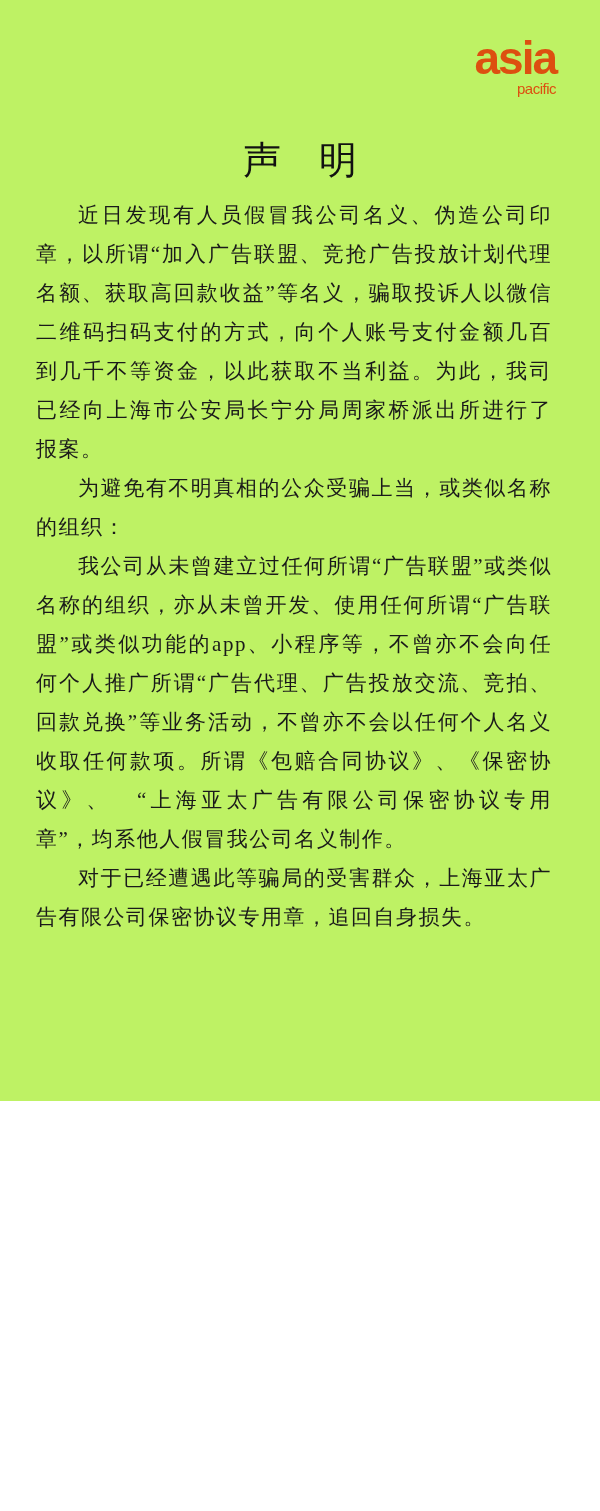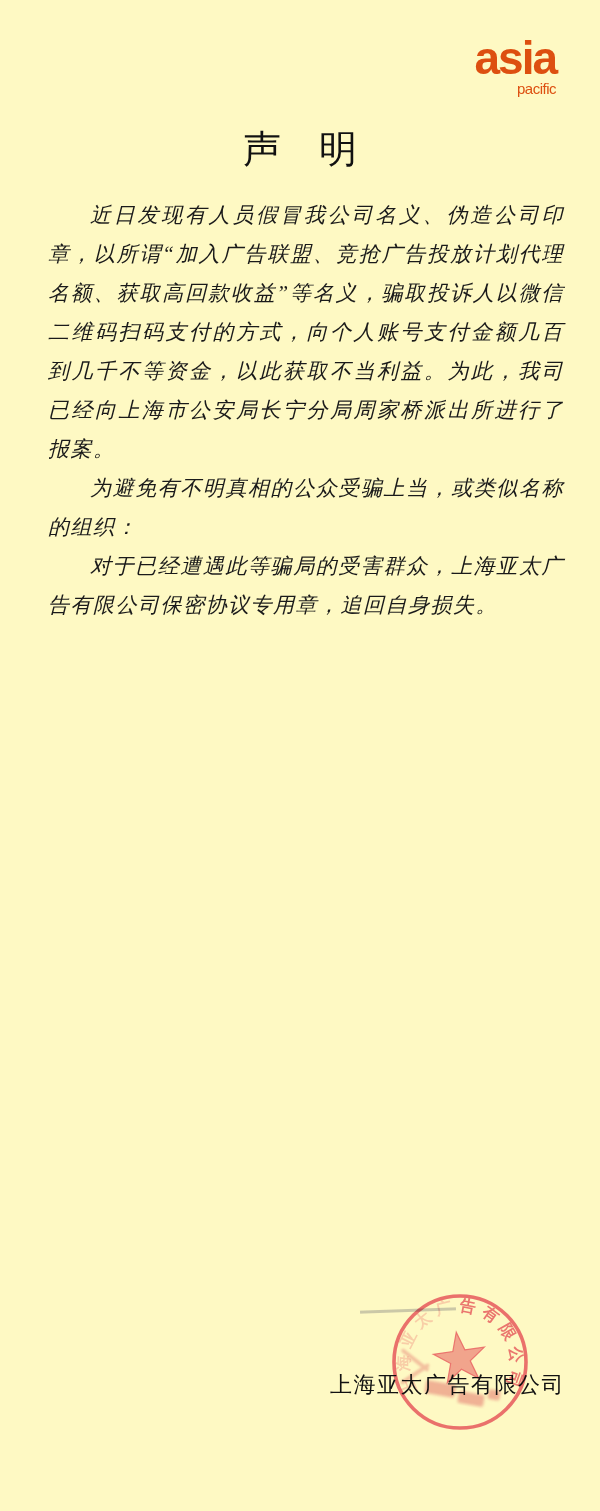--- a/index.html
+++ b/index.html
@@ -1,35 +1,35 @@
 <!DOCTYPE html>
 <html lang="zh"><head>
 <meta charset="utf-8">
 <style>
   html,body { margin:0; padding:0; background:#ffffff; }
   .page {
     position:relative;
-    width:600px; height:1511px;
-    background:#fef9c3;
+    width:600px; height:1101px;
+    background:#bef264;
     overflow:hidden;
     font-family:"Liberation Serif","DejaVu Serif",serif;
     color:#1a1a1a;
   }
   
   .logo { position:absolute; top:38px; right:44px; text-align:right; color:#DD4F10; font-family:"Liberation Sans","DejaVu Sans",sans-serif; }
   .logo-asia { font-size:46px; font-weight:700; line-height:0.9; letter-spacing:-2px; }
   .logo-pacific { font-size:15px; font-weight:400; letter-spacing:-0.5px; margin-top:1px; }
   
   .title {
-    position:absolute; top:124px; left:0; width:600px;
+    position:absolute; top:135px; left:0; width:600px;
     margin:0; text-align:center;
     font-size:38px; font-weight:400; color:#111;
   }
   
-  .content { position:absolute; top:196px; left:48px; width:516px;font-style:italic; }
+  .content { position:absolute; top:196px; left:36px; width:516px; }
   .content p {
     margin:0; padding:0;
     font-size:21px; line-height:39px;
     letter-spacing:1.5px;
     text-align:justify; text-justify:inter-character;
     text-indent:2em;
     color:#1a1a1a;
   }
   
   .signature { position:absolute; left:330px; top:1372px; font-size:22px; color:#111; }
@@ -52,20 +52,21 @@
   <div class="logo">
     <div class="logo-asia">asia</div>
     <div class="logo-pacific">pacific</div>
   </div>
 
   <h1 class="title">声　明</h1>
 
   <div class="content">
     <p>近日发现有人员假冒我公司名义、伪造公司印章，以所谓“加入广告联盟、竞抢广告投放计划代理名额、获取高回款收益”等名义，骗取投诉人以微信二维码扫码支付的方式，向个人账号支付金额几百到几千不等资金，以此获取不当利益。为此，我司已经向上海市公安局长宁分局周家桥派出所进行了报案。</p>
     <p>为避免有不明真相的公众受骗上当，或类似名称的组织：</p>
+    <p>我公司从未曾建立过任何所谓“广告联盟”或类似名称的组织，亦从未曾开发、使用任何所谓“广告联盟”或类似功能的app、小程序等，不曾亦不会向任何个人推广所谓“广告代理、广告投放交流、竞拍、回款兑换”等业务活动，不曾亦不会以任何个人名义收取任何款项。所谓《包赔合同协议》、《保密协议》、　“上海亚太广告有限公司保密协议专用章”，均系他人假冒我公司名义制作。</p>
     <p>对于已经遭遇此等骗局的受害群众，上海亚太广告有限公司保密协议专用章，追回自身损失。</p>
   </div>
 
   <div class="streak"></div>
 
   <svg class="seal" viewBox="0 0 150 150" xmlns="http://www.w3.org/2000/svg" aria-hidden="true">
     <defs>
       <path id="sealArc" d="M 32.2,103.3 A 51,51 0 1 1 115.8,103.3" fill="none"></path>
       <filter id="sblur">
           <feGaussianBlur stdDeviation="1.6"></feGaussianBlur>

